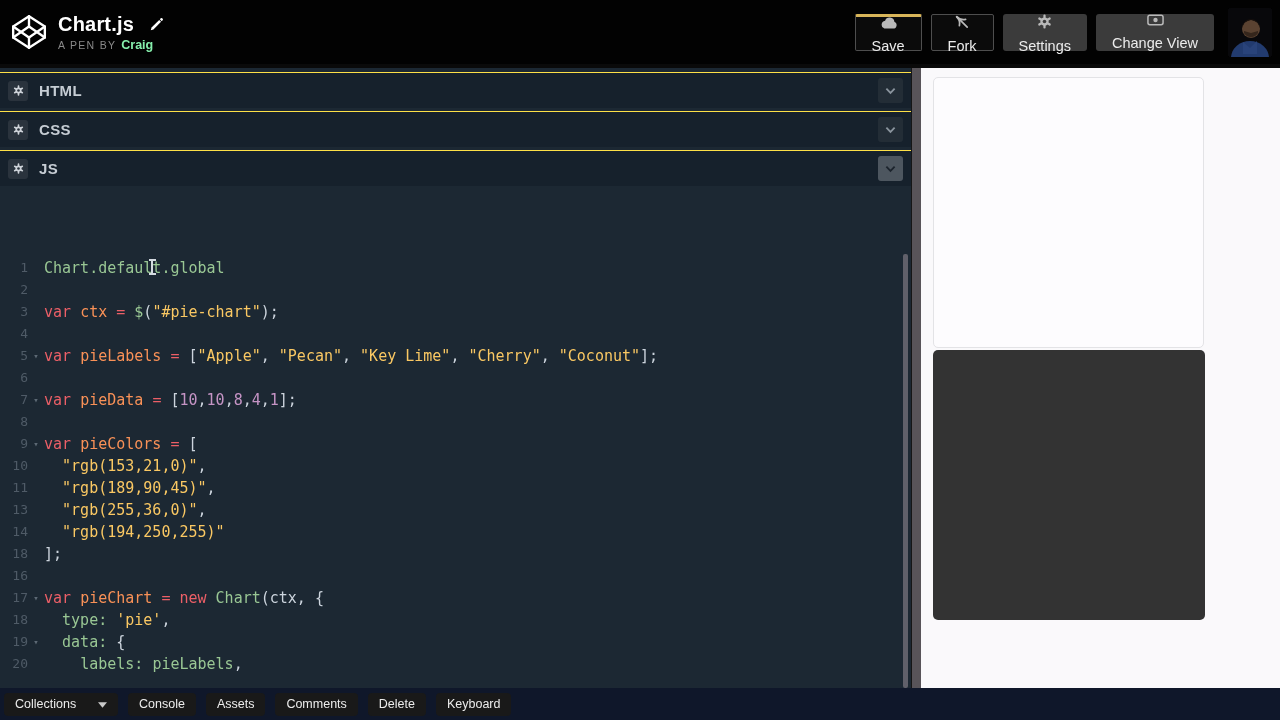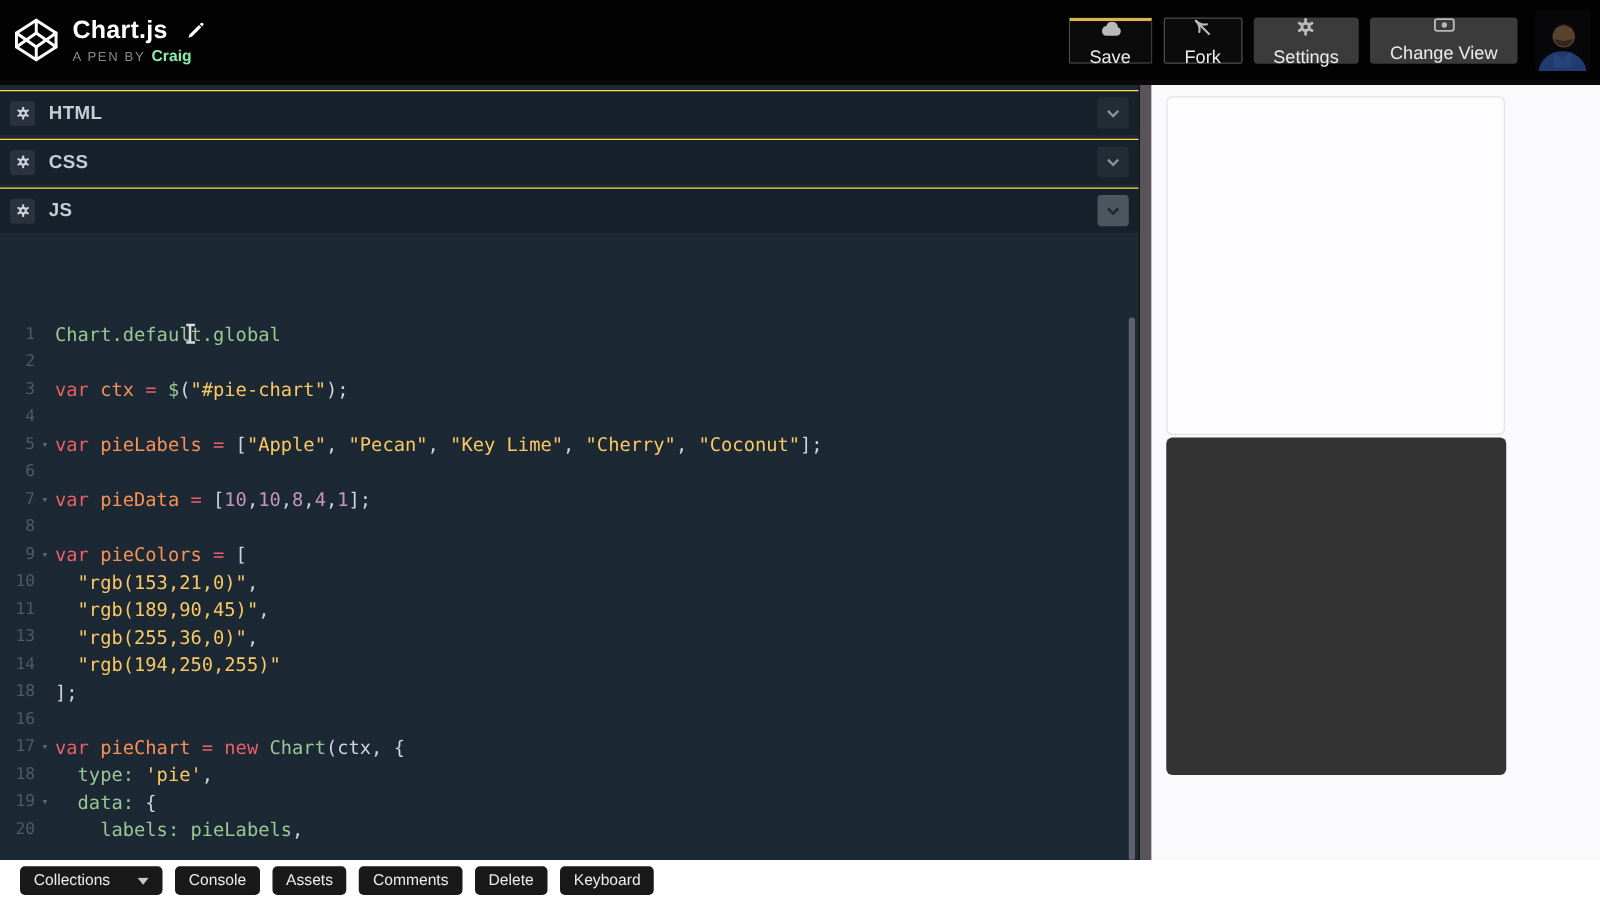--- a/index.html
+++ b/index.html
@@ -53,21 +53,21 @@
   .ibeam::before, .ibeam::after { content:""; position:absolute; left:-2.5px; width:7px; height:2px; background:#d4dae0; }
   .ibeam::before { top:-1px; } .ibeam::after { bottom:-1px; }
 
   
   .divider { width:10px; flex:none; background:#585459; border-left:1px solid #161616; cursor:col-resize; }
   .preview { flex:1; background:#faf9fb; position:relative; }
   .canvas-box { position:absolute; left:12px; top:9px; width:271px; height:271px; background:#fdfcfe; border:1px solid #e3e3e6; border-radius:5px; }
   .dark-box { position:absolute; left:12px; top:282px; width:272px; height:270px; background:#333333; border-radius:5px; }
 
   
-  .footer { position:absolute; left:0; right:0; bottom:0; height:32px; background:#ffffff; display:flex; align-items:center; justify-content:space-between; padding:0 8px 0 16px; }
+  .footer { position:absolute; left:0; right:0; bottom:0; height:32px; background:#0f172a; display:flex; align-items:center; justify-content:space-between; padding:0 8px 0 4px; }
   .f-left, .f-right { display:flex; align-items:center; gap:10px; }
   .f-btn { height:23px; background:#191919; color:#ececec; font-size:12.5px; border:none; border-radius:4px; padding:0 11px; cursor:pointer; font-family:inherit; display:inline-flex; align-items:center; }
   .f-btn.collections { width:114px; justify-content:space-between; }
   .f-caret { color:#c9c9c9; }
   .saved-text { color:#8f8f8f; font-size:13px; margin-right:4px; }
 </style>
 </head>
 <body>
 
 <div class="app">

